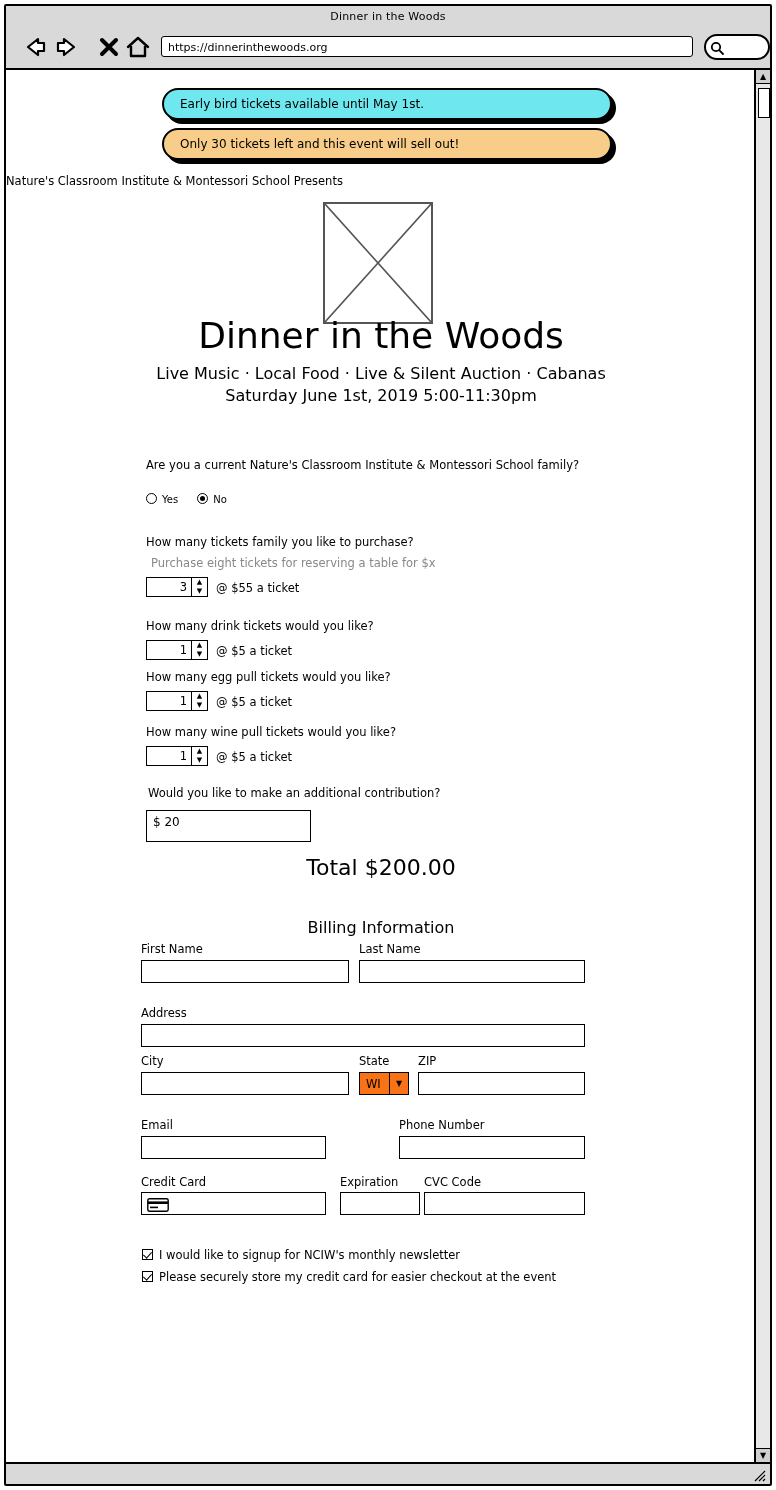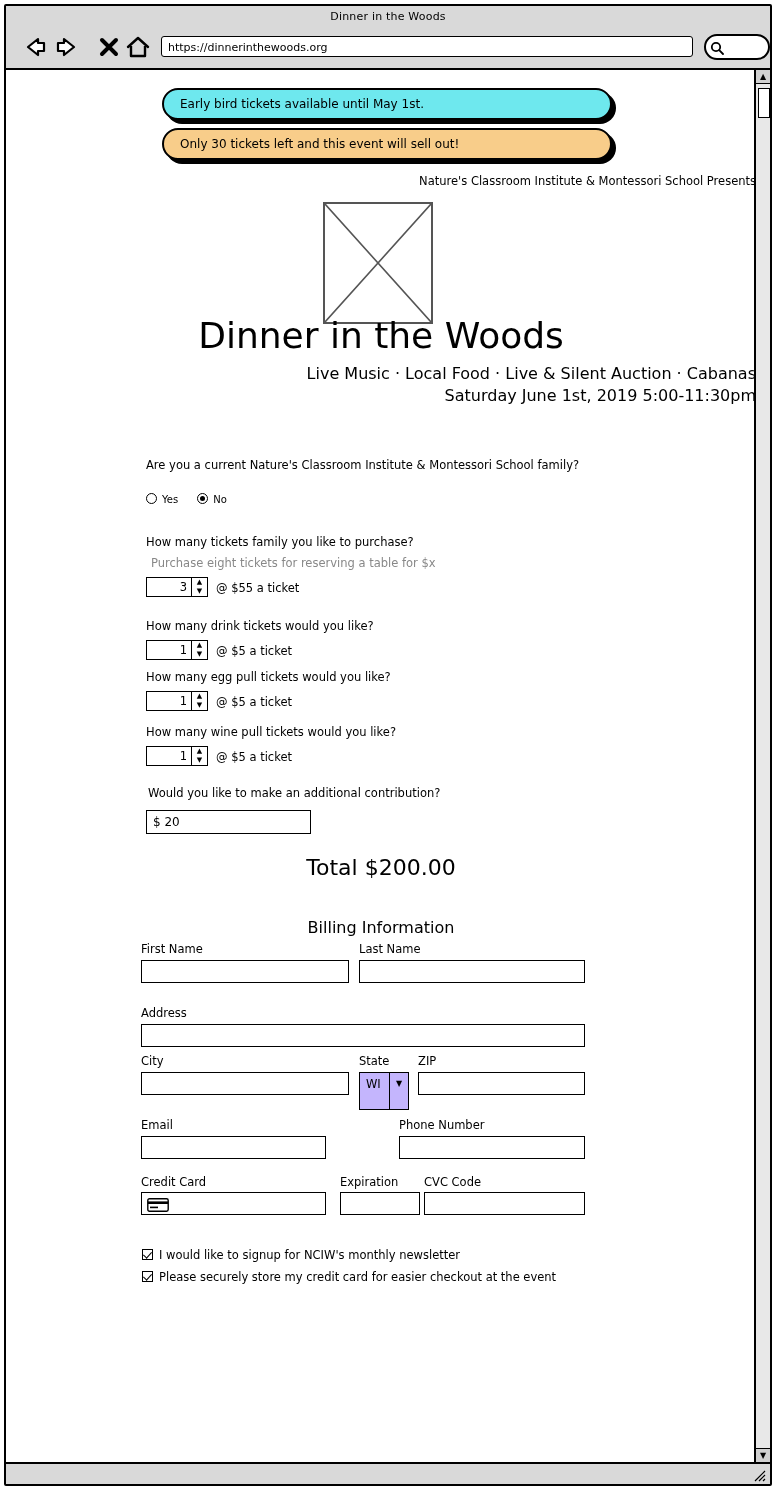--- a/index.html
+++ b/index.html
@@ -179,21 +179,21 @@
   .banner-b {
     left: 156px; top: 58px;
     width: 450px; height: 32px;
     background: #f8cd8a;
   }
 
   
   .presents {
     position: absolute;
     left: 0; right: 0; top: 104px;
-    text-align: right;
+    text-align: left;
     font-size: 11.5px;
     color: #000;
   }
   .hero-img {
     position: absolute;
     left: 317px; top: 132px;
     width: 110px; height: 122px;
     border: 2px solid #555;
     box-sizing: border-box;
   }
@@ -201,21 +201,21 @@
   .title {
     position: absolute;
     left: 0; right: 0; top: 245px;
     text-align: center;
     font-size: 36px;
     color: #000;
   }
   .subtitle {
     position: absolute;
     left: 0; right: 0; top: 293px;
-    text-align: right;
+    text-align: center;
     font-size: 16px;
     color: #000;
     line-height: 22px;
   }
 
   
   .sect-head {
     position: absolute;
     left: 0; right: 0;
     text-align: center;
@@ -284,21 +284,21 @@
     left: 0; width: 100%; height: 50%;
     font-size: 7px;
     line-height: 9px;
     text-align: center;
     color: #000;
   }
   .spin .btns .dn { bottom: 0; }
 
   .money {
     position: absolute;
-    width: 165px; height: 24px;
+    width: 165px; height: 32px;
     border: 1.5px solid #000;
     background: #fff;
     box-sizing: border-box;
     font-size: 12px;
     padding: 4px 6px;
     color: #000;
   }
 
   .total {
     position: absolute;
@@ -312,23 +312,23 @@
   .tin {
     position: absolute;
     border: 1.5px solid #000;
     background: #fff;
     box-sizing: border-box;
     height: 23px;
   }
   .sel {
     position: absolute;
     border: 1.5px solid #000;
-    background: #c4b5fd;
-    box-sizing: border-box;
-    height: 38px;
+    background: #f97316;
+    box-sizing: border-box;
+    height: 23px;
     font-size: 11.5px;
   }
   .sel .sv {
     position: absolute;
     left: 6px; top: 4px;
   }
   .sel .sarrow {
     position: absolute;
     right: 0; top: 0;
     width: 18px; height: 100%;

